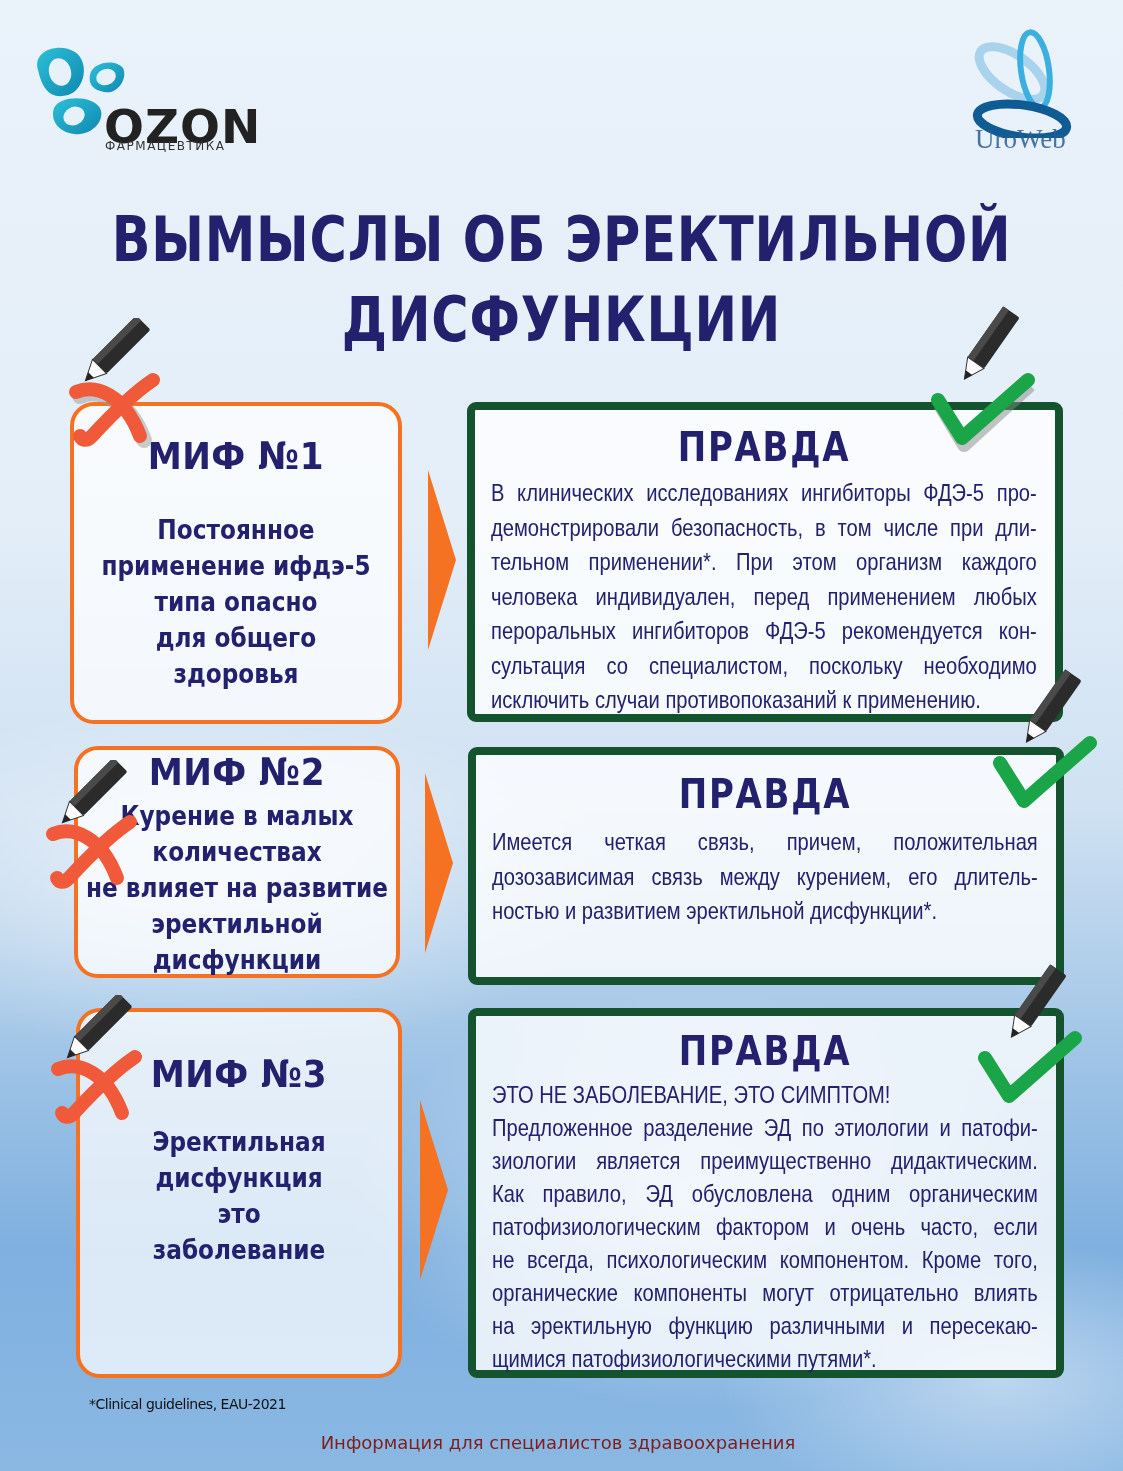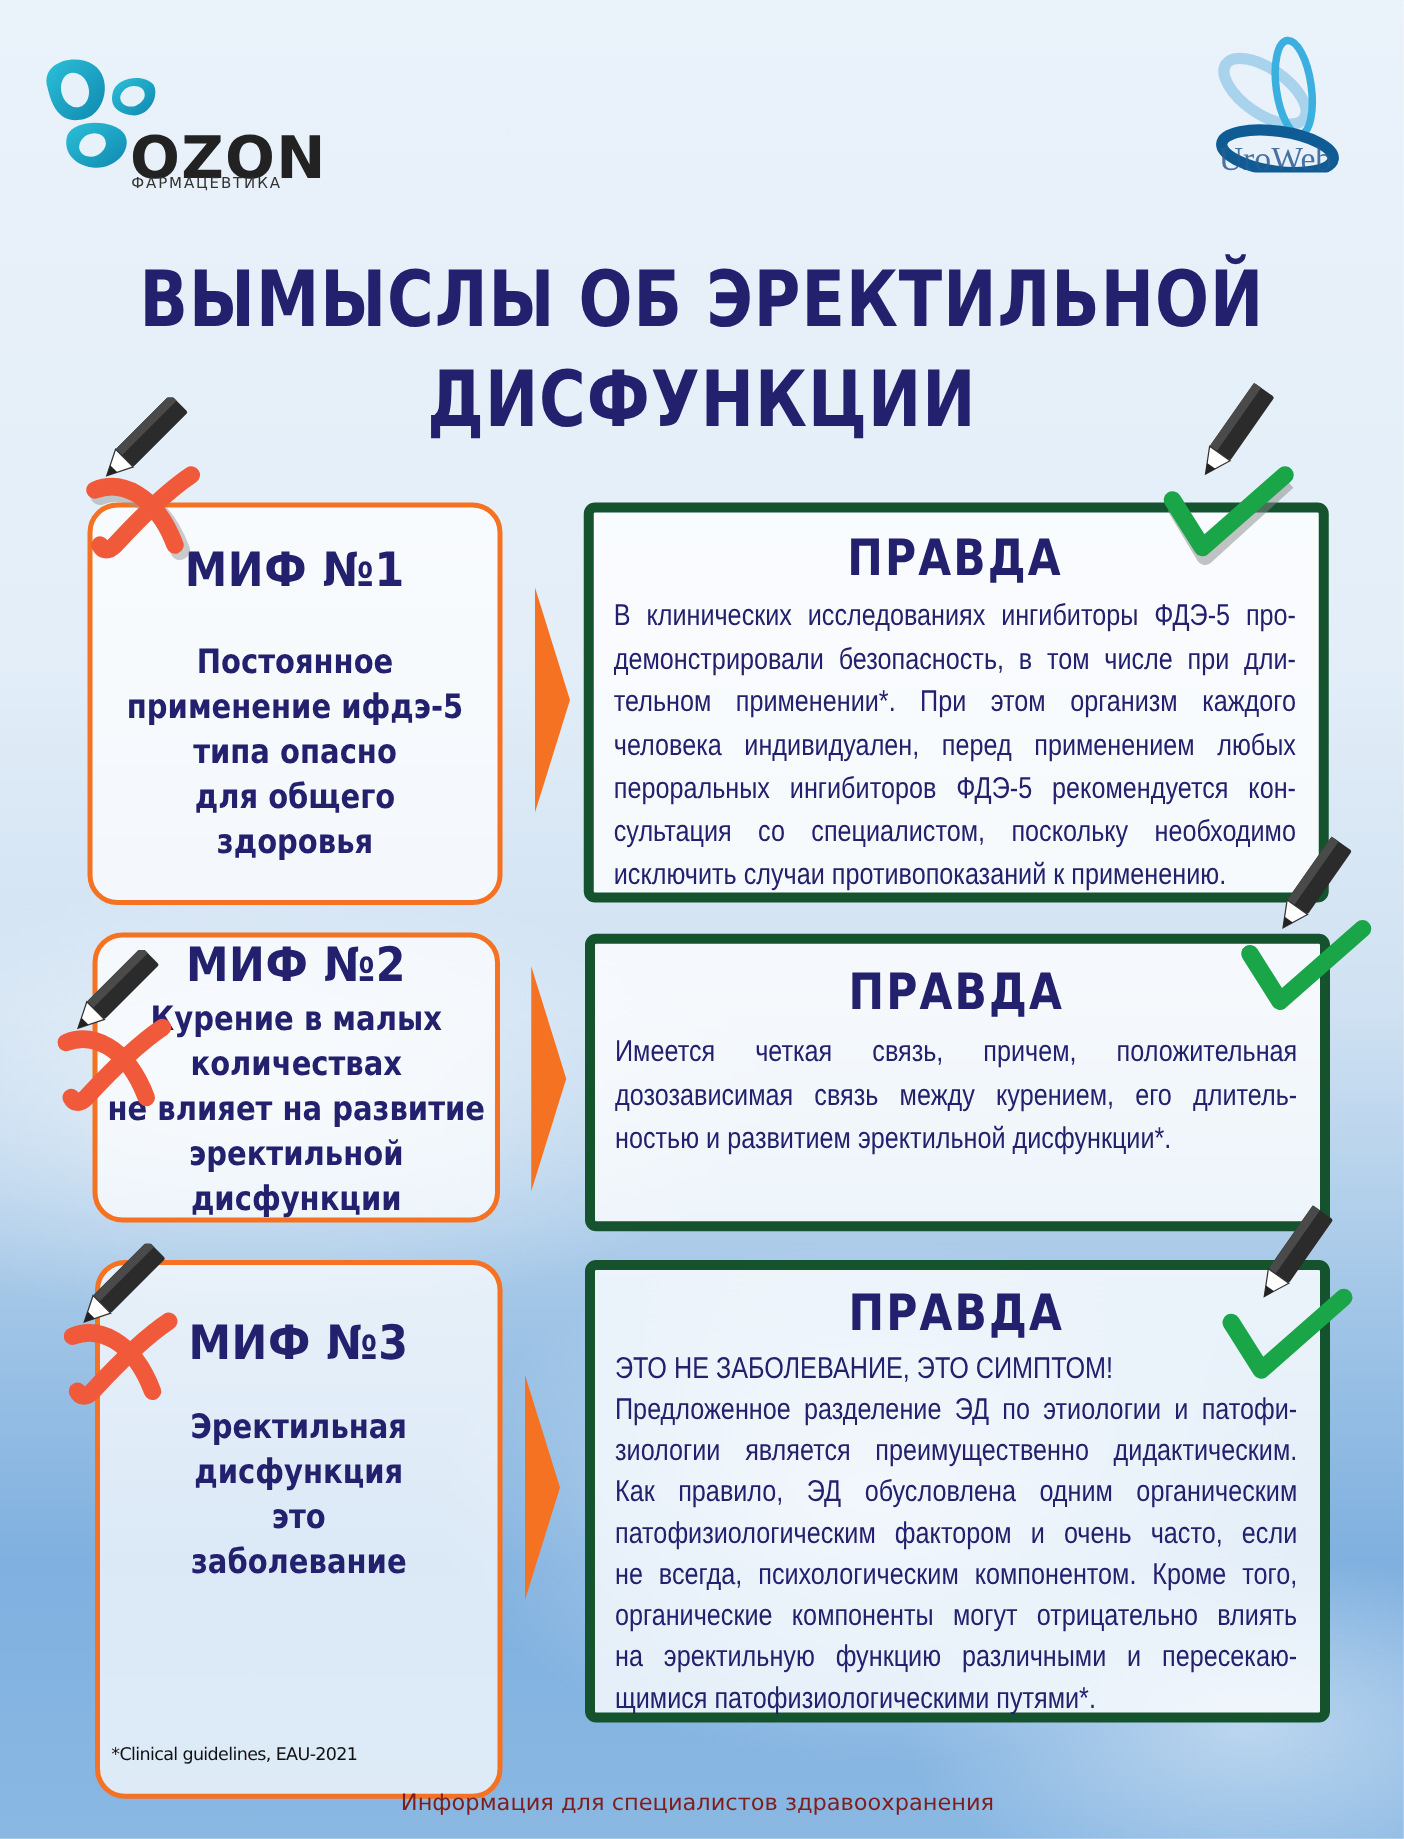--- a/index.html
+++ b/index.html
@@ -22,21 +22,21 @@
     font-size: 47px; letter-spacing: 1px; color: #222;
     font-family: "DejaVu Sans", sans-serif; font-weight: bold;
   }
   .ozon-sub {
     position: absolute; left: 105px; top: 139px;
     font-size: 12px; letter-spacing: 1.5px; color: #333;
     font-family: "DejaVu Sans", sans-serif;
   }
   .uroweb-logo { left: 970px; top: 28px; width: 110px; height: 130px; }
   .uroweb-word {
-    position: absolute; left: 975px; top: 112px;
+    position: absolute; left: 975px; top: 124px;
     font-family: "Liberation Serif", serif; font-size: 27px; color: #2a5e92;
     opacity: 0.85;
   }
 
   
   .title {
     position: absolute; left: 0; width: 1123px; top: 200px;
     text-align: center; color: #23206e;
     font-family: "DejaVu Sans", sans-serif; font-weight: bold;
     font-size: 62px; line-height: 80px; letter-spacing: 1px;
@@ -169,21 +169,21 @@
 <div class="arrow" style="left:425px; top:773px;"></div>
 <div class="truth-box" style="left:468px; top:747px; width:596px; height:238px; padding:16px 18px 0 16px;">
   <div class="truth-head">ПРАВДА</div>
   <div class="truth-text" style="margin-top:8px;">
     <span class="line">Имеется четкая связь, причем, положительная</span>
     <span class="line">дозозависимая связь между курением, его длитель-</span>
     <span class="line last">ностью и развитием эректильной дисфункции*.</span>
   </div>
 </div>
 
-<div class="myth-box" style="left:76px; top:1008px; width:326px; height:431px; padding-top:40px;">
+<div class="myth-box" style="left:76px; top:1008px; width:326px; height:370px; padding-top:40px;">
   <div class="myth-head">МИФ №3</div>
   <div class="myth-text" style="margin-top:28px; width:380px;">Эректильная
 дисфункция
 это
 заболевание</div>
 </div>
 <div class="arrow" style="left:420px; top:1100px;"></div>
 <div class="truth-box" style="left:468px; top:1008px; width:596px; height:370px; padding:12px 18px 0 16px;">
   <div class="truth-head">ПРАВДА</div>
   <div class="truth-text" style="margin-top:4px; line-height:33px;">

